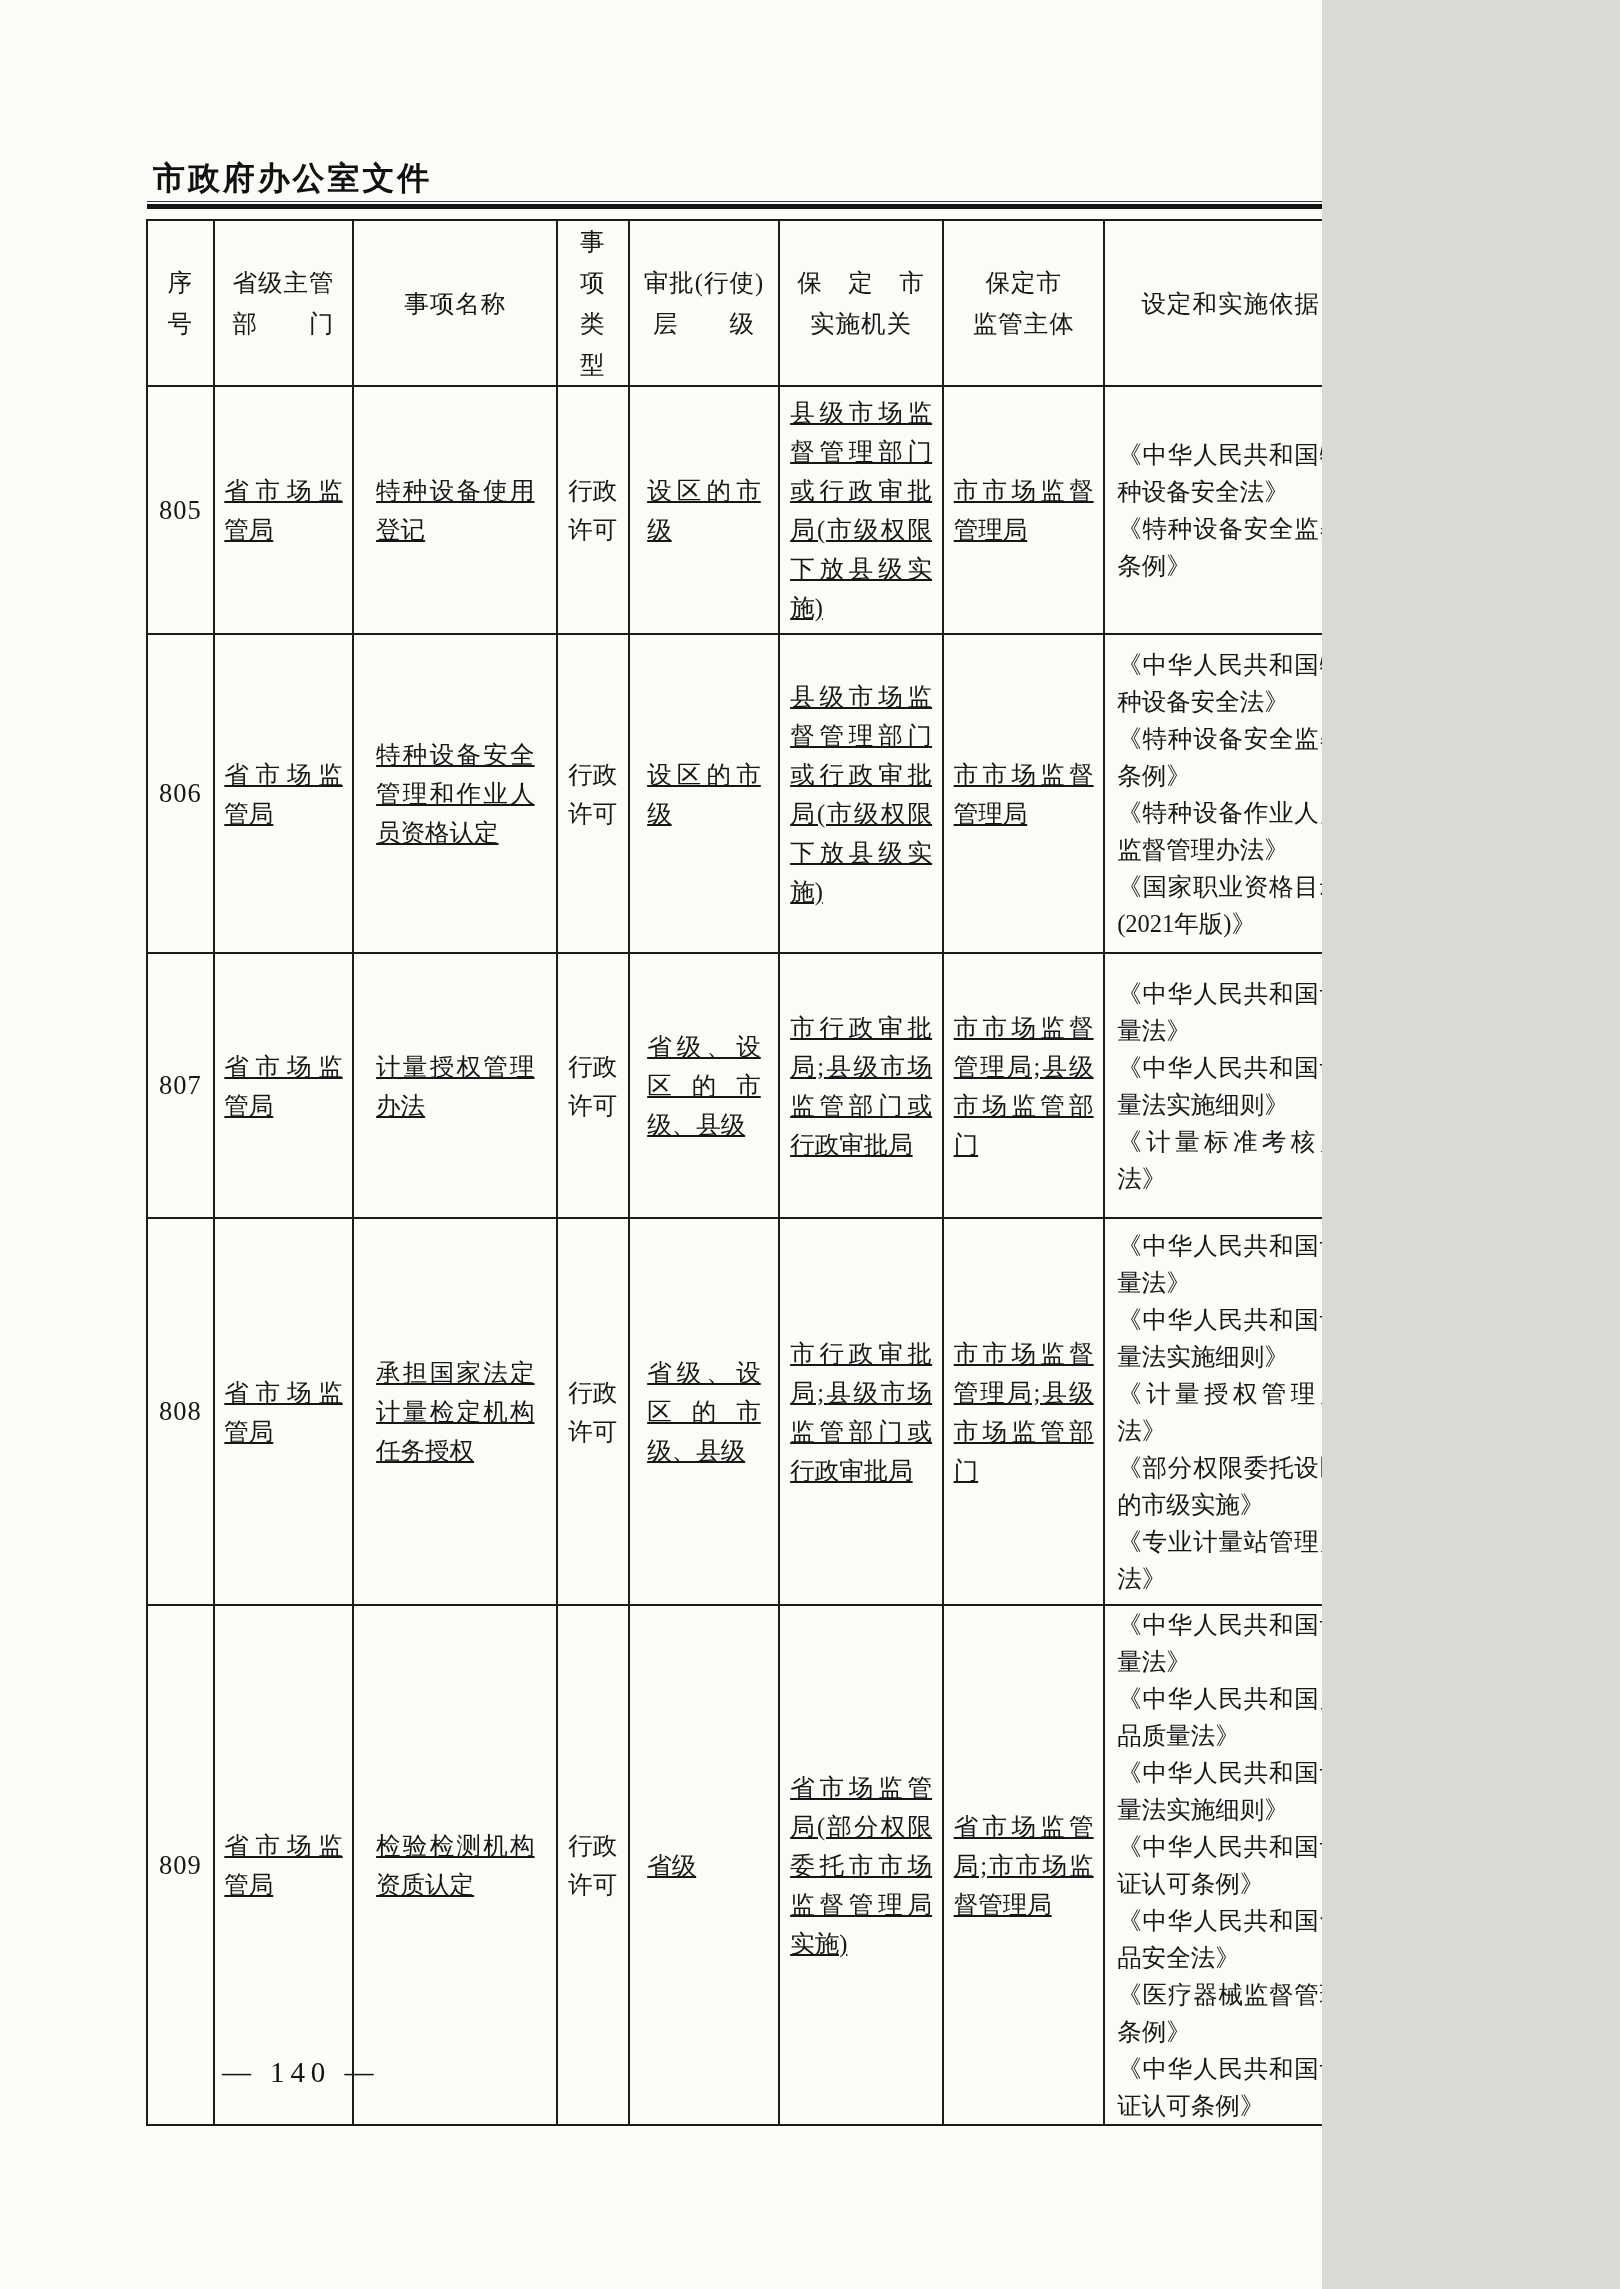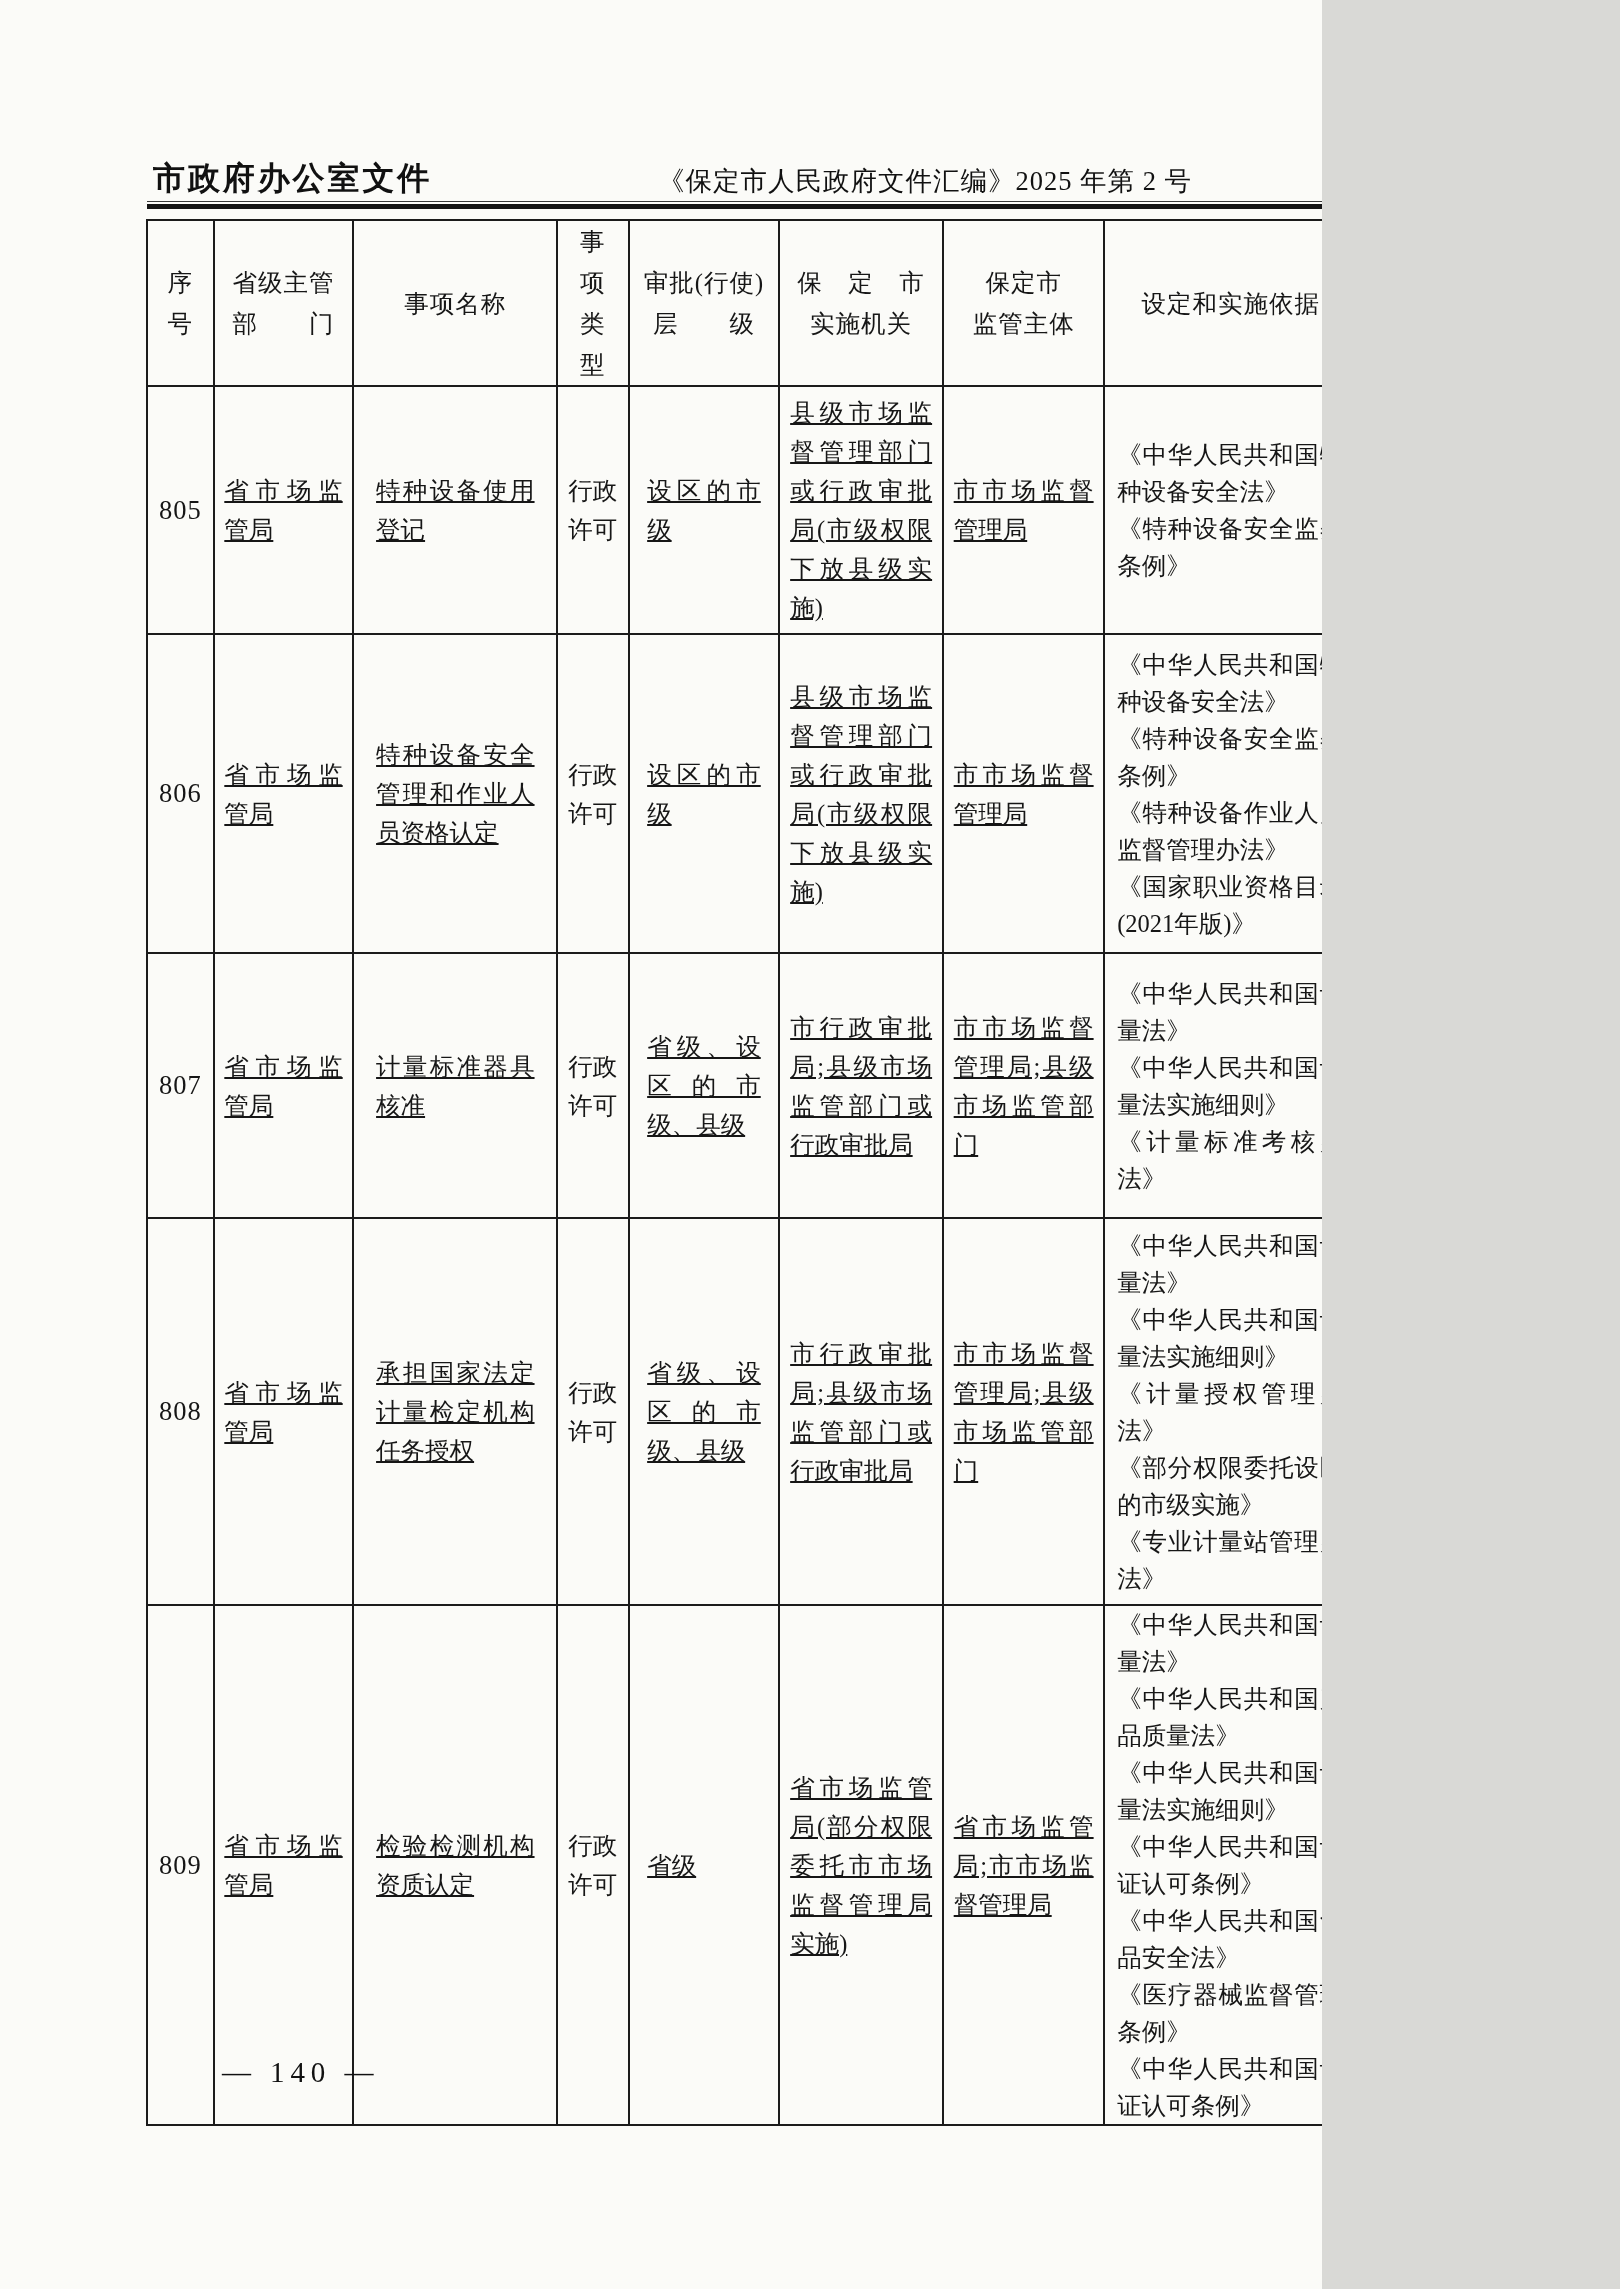--- a/index.html
+++ b/index.html
@@ -71,21 +71,20 @@
     position:absolute;left:222px;top:2056px;
     font-size:29px;letter-spacing:5.9px;color:#111;text-align:right;
   }
 </style>
 </head>
 <body>
 
 <div class="page">
 
   <div class="hdr-left">市政府办公室文件</div>
-  <div class="hdr-right">《保定市人民政府文件汇编》2025 年第 2 号</div>
   <div class="hdr-rule"></div>
 
   <table class="gov">
     <colgroup>
       <col style="width:4.91%">
       <col style="width:10.33%">
       <col style="width:15.03%">
       <col style="width:5.27%">
       <col style="width:11.13%">
       <col style="width:12.07%">
@@ -179,21 +178,21 @@
           </td>
   </tr>
         <tr>
     <td>
             <div class="no">807</div>
           </td>
     <td>
             <div class="jt">省市场监管局</div>
           </td>
     <td class="c-item">
-            <div class="jt">计量标准器具核准</div>
+            <div class="jt">计量授权管理办法</div>
           </td>
     <td>
             <div class="ct">行政许可</div>
           </td>
     <td class="c-level">
             <div class="jt">省级、设区的市级、县级</div>
           </td>
     <td>
             <div class="jt">市行政审批局;县级市场监管部门或行政审批局</div>
           </td>

